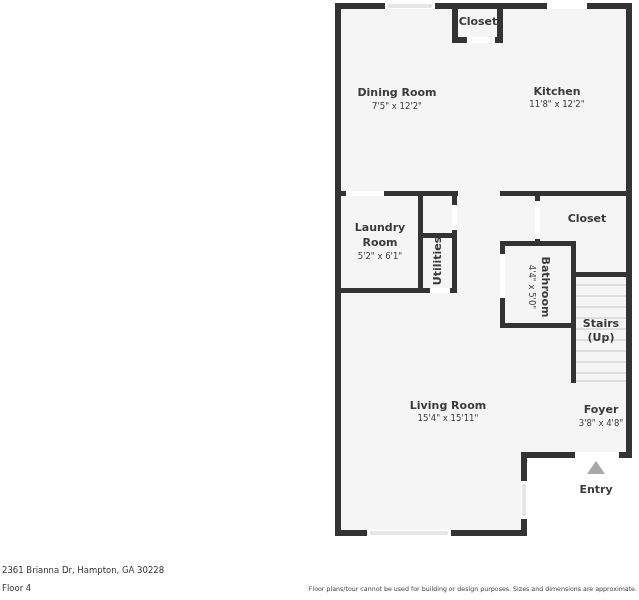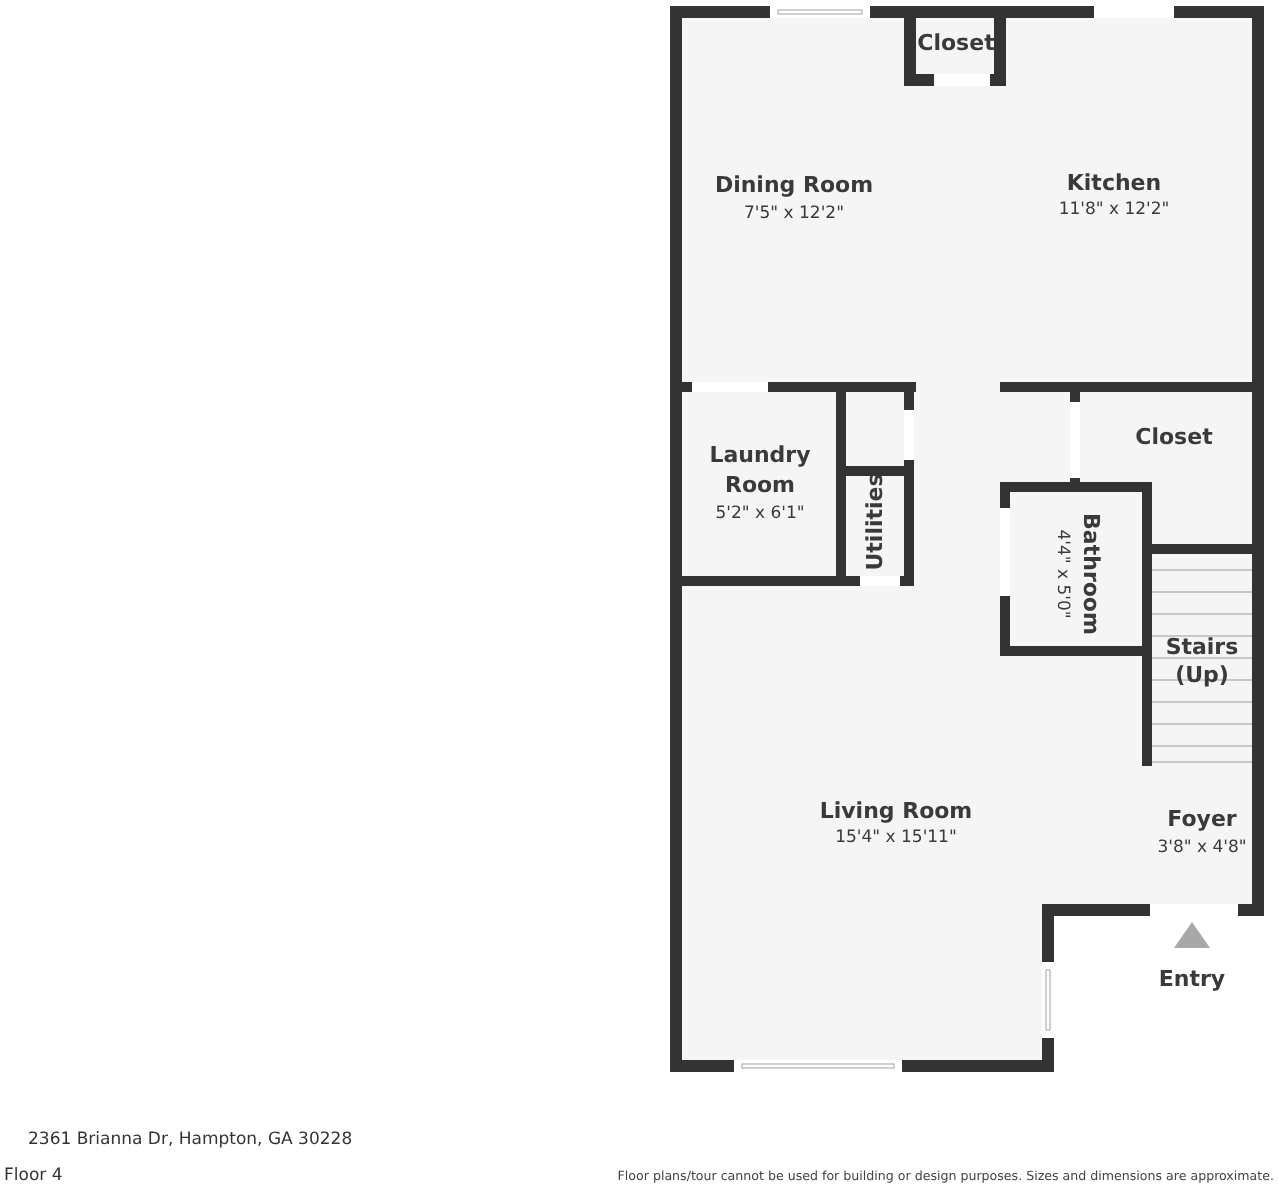--- a/index.html
+++ b/index.html
@@ -1,20 +1,20 @@
 <!DOCTYPE html>
 <html><head>
 <meta charset="utf-8">
 <style>
   html, body { margin:0; padding:0; background:#ffffff; }
   body { width:639px; height:600px; position:relative; overflow:hidden; font-family:"DejaVu Sans", sans-serif; }
   #plan { position:absolute; left:0; top:0; }
   .room-label { font-family:"DejaVu Sans", sans-serif; font-weight:bold; fill:#3a3a3a; font-size:11px; }
   .room-dim { font-family:"DejaVu Sans", sans-serif; fill:#3a3a3a; font-size:8.5px; }
-  .footer-address { position:absolute; left:2px; top:565px; font-size:8.5px; color:#333; font-family:"DejaVu Sans", sans-serif;margin-left:12px; }
+  .footer-address { position:absolute; left:2px; top:565px; font-size:8.5px; color:#333; font-family:"DejaVu Sans", sans-serif; }
   .footer-floor { position:absolute; left:2px; top:583px; font-size:8.5px; color:#333; font-family:"DejaVu Sans", sans-serif; }
   .footer-disclaimer { position:absolute; right:2px; top:585px; font-size:6.3px; color:#444; font-family:"DejaVu Sans", sans-serif; white-space:nowrap; }
 </style>
 </head>
 <body>
 
 <svg id="plan" width="639" height="600" viewBox="0 0 639 600" xmlns="http://www.w3.org/2000/svg">
 
   <g>
     <path d="M338,6 L629,6 L629,455 L524,455 L524,533 L338,533 Z" fill="#f5f5f5"></path>

